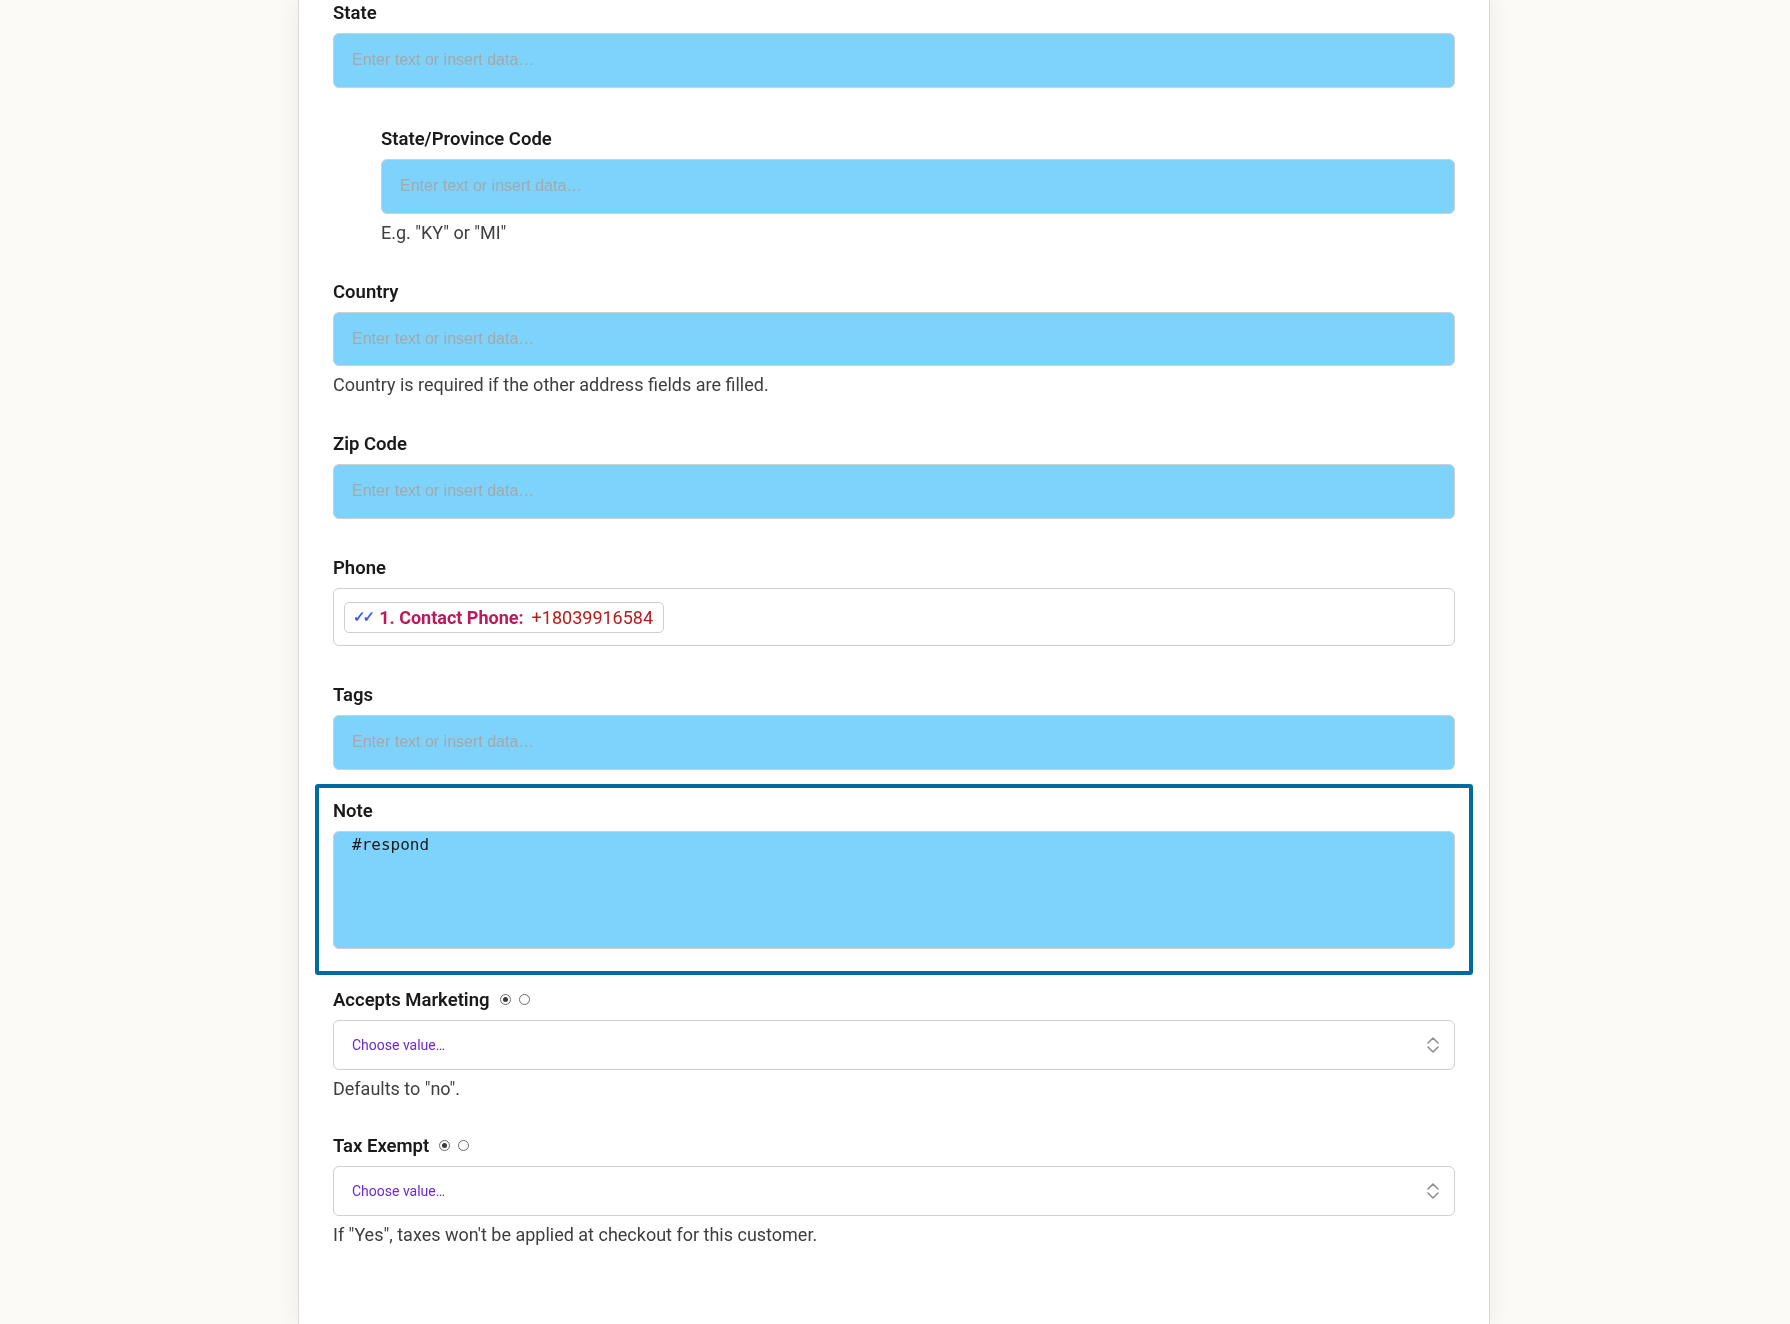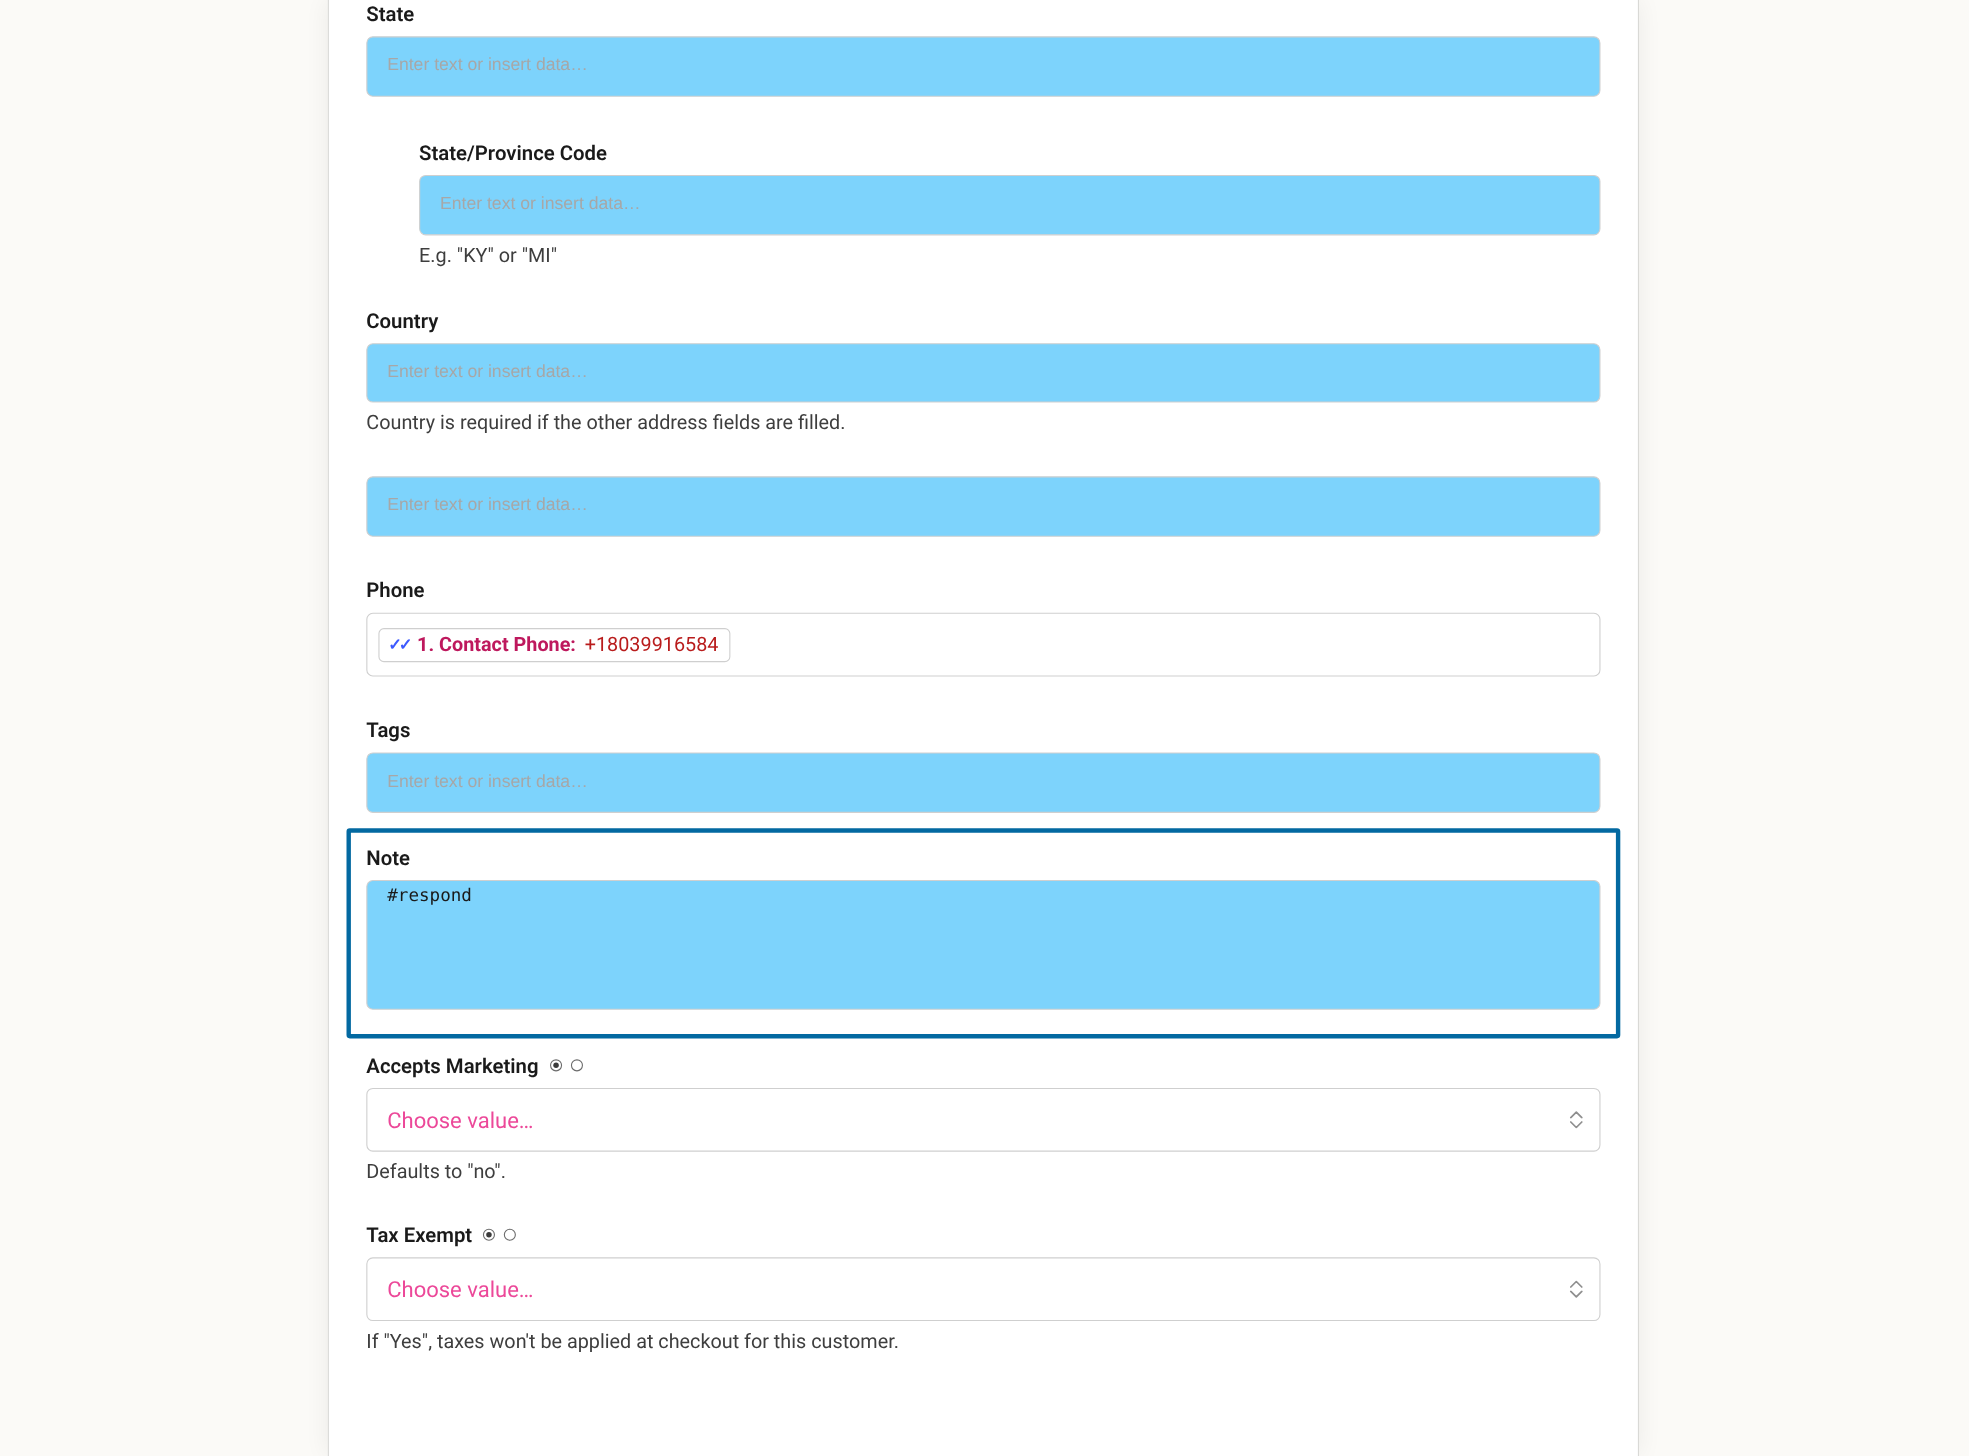--- a/index.html
+++ b/index.html
@@ -117,22 +117,22 @@
   }
   .select-wrap {
     position: relative;
   }
   .select-display {
     width: 100%;
     border: 1px solid #cfcfcf;
     border-radius: 6px;
     background: #fff;
     padding: 16px 48px 16px 18px;
-    font-size: 20px;
-    color: #ec4899;
+    font-size: 14px;
+    color: #6d28d9;
     cursor: pointer;
   }
   .select-caret {
     position: absolute;
     right: 16px;
     top: 50%;
     transform: translateY(-50%);
     display: flex;
     flex-direction: column;
     gap: 2px;
@@ -157,20 +157,21 @@
       <div class="help">E.g. "KY" or "MI"</div>
     </div>
 
     <div class="field-block" style="margin-top:38px;">
       <div class="label">Country</div>
       <input class="input" type="text" placeholder="Enter text or insert data…" style="">
       <div class="help">Country is required if the other address fields are filled.</div>
     </div>
 
     <div class="field-block" style="margin-top:38px;">
+      <div class="label">Zip Code</div>
       <input class="input" type="text" placeholder="Enter text or insert data…" style="">
     </div>
 
     <div class="field-block" style="margin-top:38px;">
       <div class="label">Phone</div>
       <div class="pill-host">
         <span class="pill">
           <span class="icon">✓✓</span>
           <span class="prefix">1. Contact Phone:</span>
           <span class="value">+18039916584</span>

